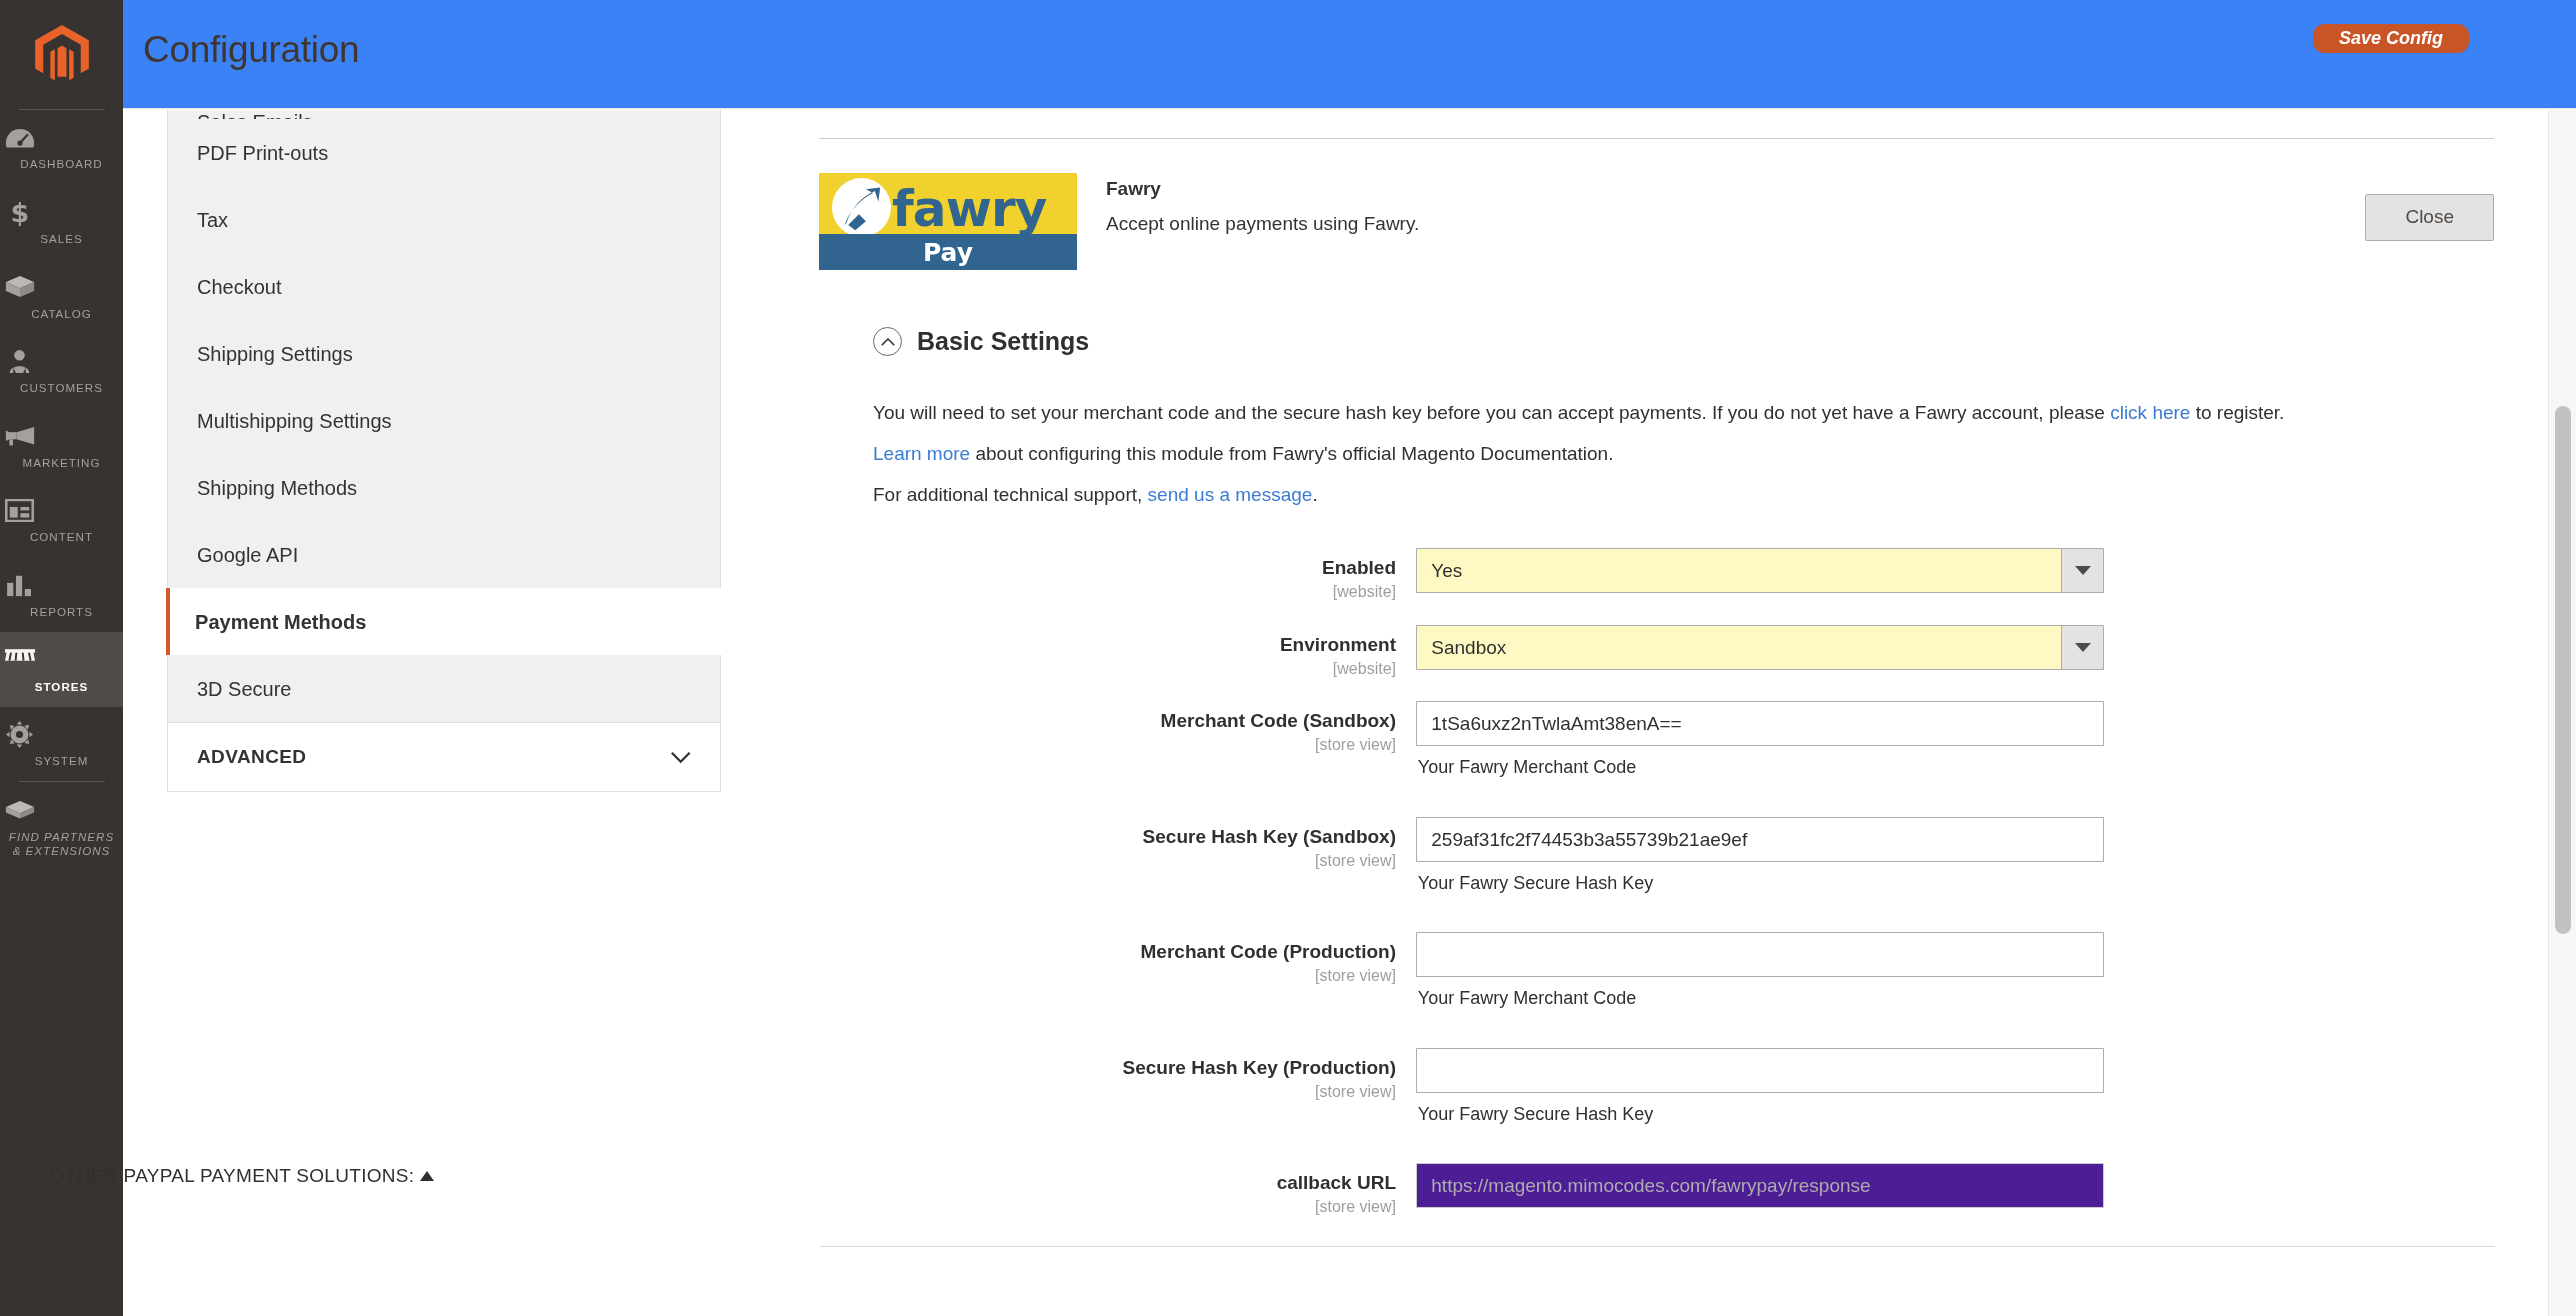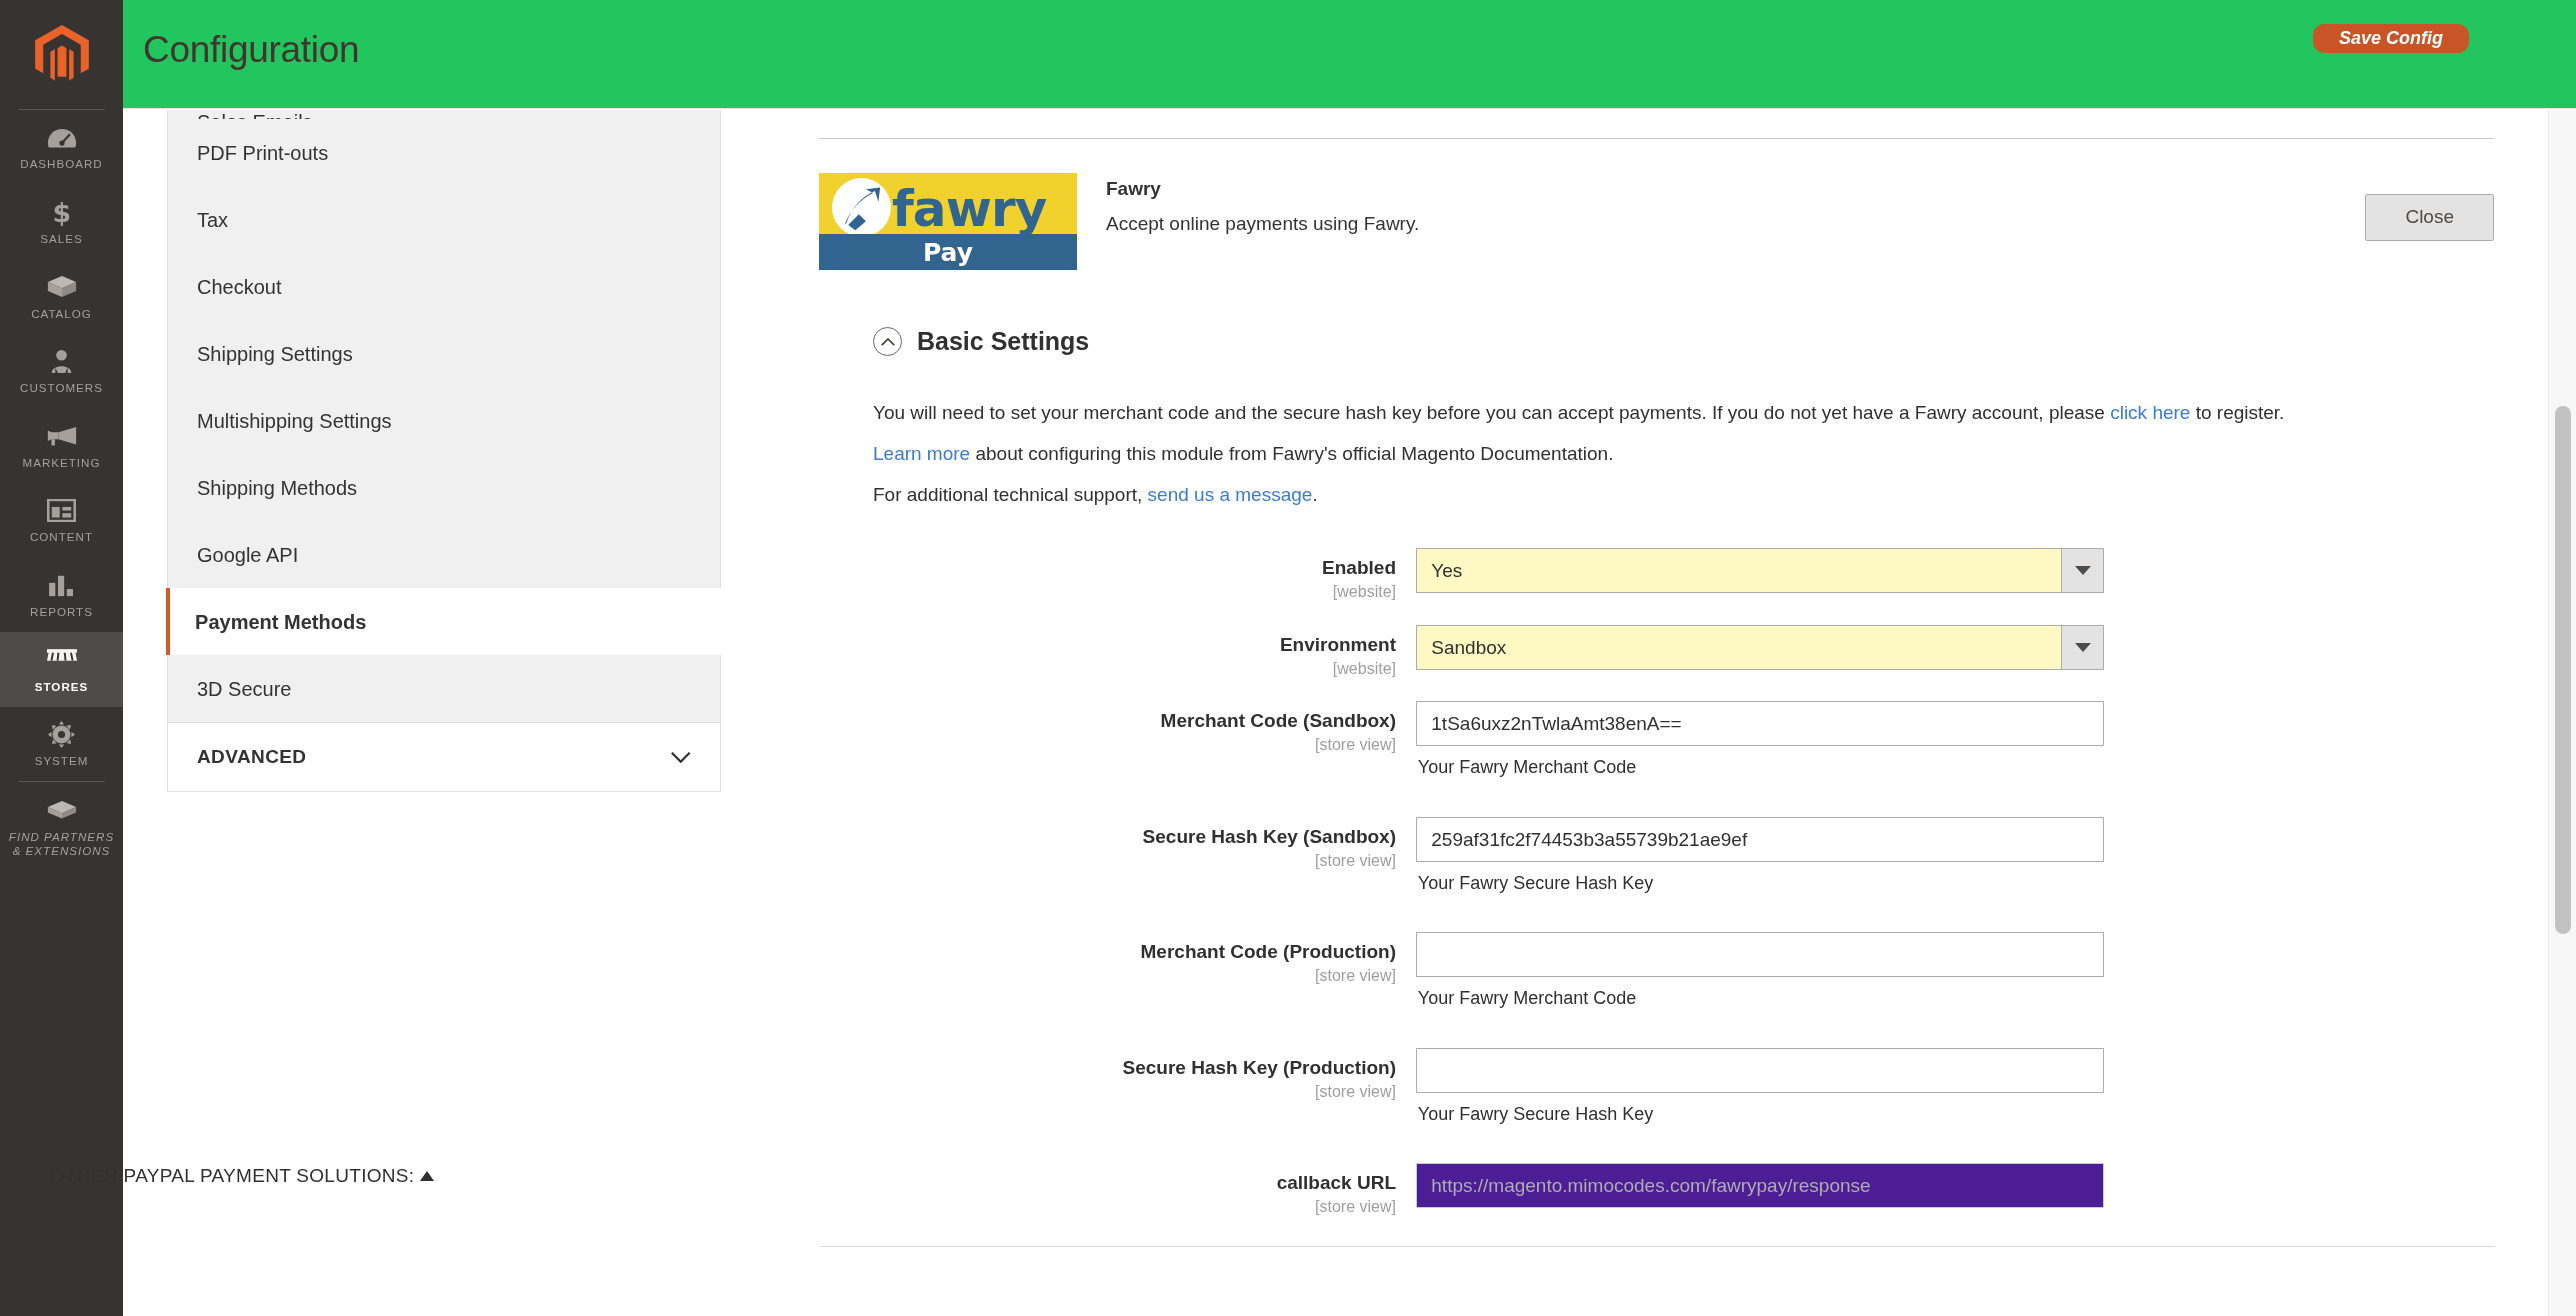--- a/index.html
+++ b/index.html
@@ -20,38 +20,38 @@
   .magento-logo {
     width: 123px; height: 109px;
     display: flex; align-items: center; justify-content: center;
   }
   .m-mark { width: 54px; height: 59px; }
   .nav-divider {
     width: 86px; height: 0.9px; background: #5a5552;
   }
   .nav-item {
     width: 123px; padding: 14.3px 3.6px 12.5px;
-    display: flex; flex-direction: column; align-items: center;
+    display: flex; flex-direction: column; 
     gap: 6.3px; cursor: pointer;
   }
   .nav-item.active { background: #4f4b48; }
   .nav-icon { width: 32px; height: 27px; display:flex; align-items:center; justify-content:center; }
   .nav-icon svg { display:block; }
   .nav-label {
     color: #a6a09c; font-size: 11.6px; letter-spacing: 1px;
     text-align: center; line-height: 1.25; font-weight: 400;
   }
   .nav-item.active .nav-label { color: #ffffff; font-weight: 600; }
   .nav-item.partners .nav-label { font-style: italic; }
 
   
   .page-header {
     position: absolute; left: 123px; top: 0;
     width: 2453px; height: 109px;
-    background: #22c55e;
+    background: #3b82f6;
     border-bottom: 0.9px solid #e3e3e3;
   }
   .page-title {
     position: absolute; left: 20px; top: 29px;
     font-size: 37px; color: #41362f; font-weight: 400;
     letter-spacing: -0.3px;
   }
   .save-config-btn {
     position: absolute; right: 107px; top: 24px;
     background: #c95425; border: 0.9px solid #c95425;

